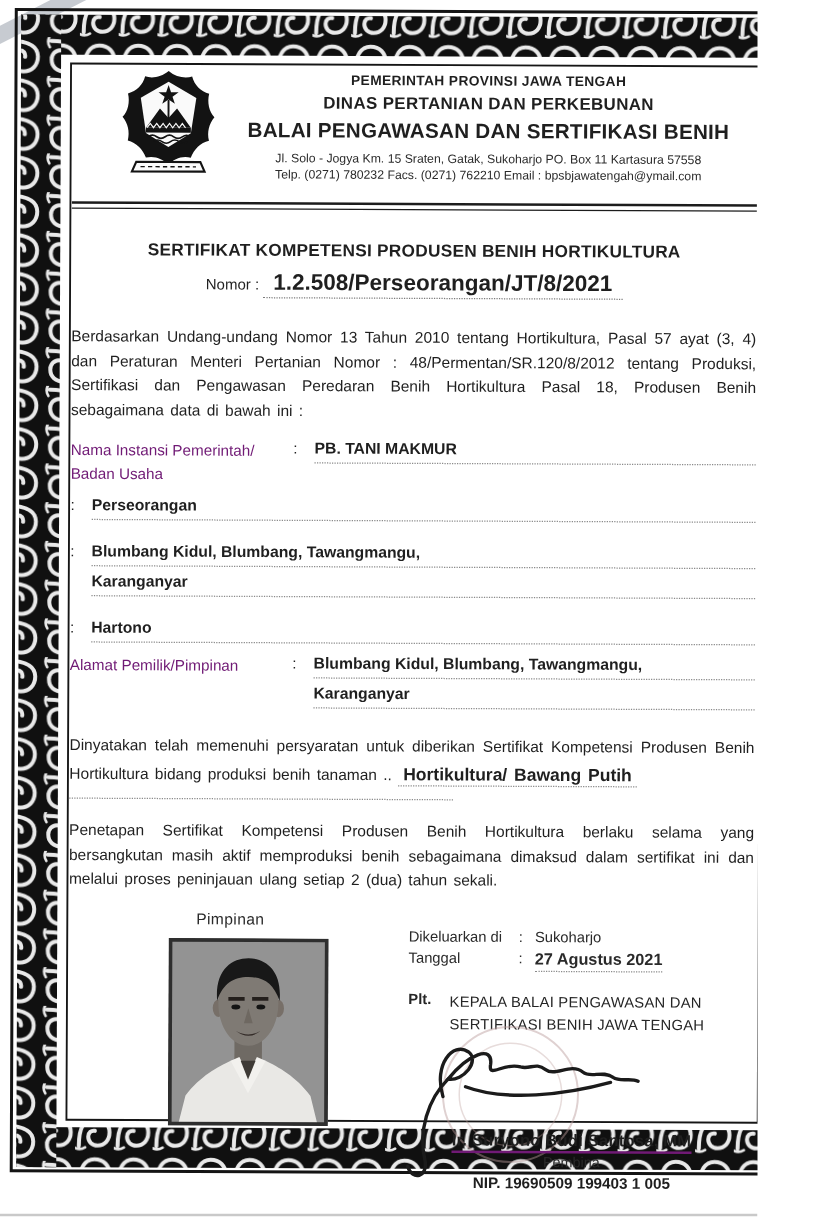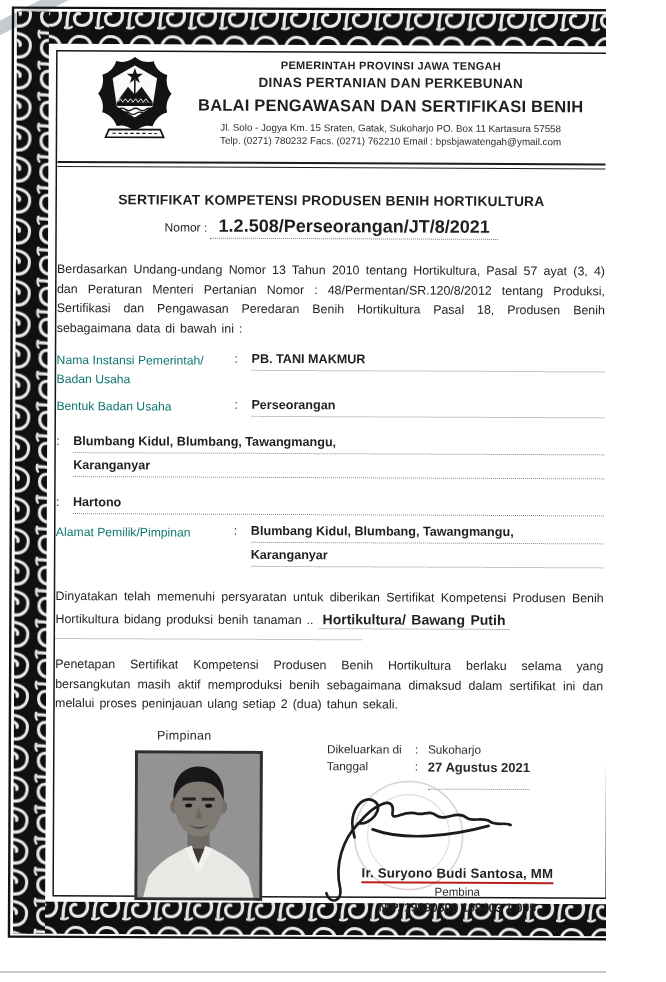--- a/index.html
+++ b/index.html
@@ -31,46 +31,46 @@
   .title-main { font-size:13.8px; font-weight:bold; letter-spacing:.2px; }
   .nomor { margin-top:8px; font-size:12px; }
   .nomor-value { font-weight:bold; font-size:18px; border-bottom:1.7px dotted #7c7c7c; padding:0 8px 2px; }
 
   .para { margin-top:24px; font-size:12.4px; line-height:1.58; text-align:justify; word-spacing:1.6px; }
 
   
   .fields { margin-top:13px; }
   .frow { display:flex; margin-top:9px; font-size:12.2px; }
   .frow.gap-lg { margin-top:18px; }
-  .flabel { width:178px; flex:none; line-height:1.5; color:#0f766e; }
+  .flabel { width:178px; flex:none; line-height:1.5; color:#701a75; }
   .fcolon { width:17px; flex:none; }
   .fvalue { flex:1; font-weight:bold; font-size:12.6px; }
   .vline { display:block; border-bottom:1.7px dotted #8a8a8a; padding-bottom:3px; min-height:15px; }
   .vline + .vline { margin-top:5px; }
 
   .decl-value { font-weight:bold; font-size:14px; border-bottom:1.7px dotted #8a8a8a; padding:0 4px 1px; }
   .decl-cont { border-bottom:1.7px dotted #8a8a8a; width:56%; height:9px; }
 
   
   .sig-block { position:relative; margin-top:14px; height:250px; }
   .pimpinan { position:absolute; left:102px; top:0; font-size:12.5px; letter-spacing:.3px; color:#2a2a2a; }
   .photo { position:absolute; left:80px; top:22px; width:128px; height:150px; }
   .rightcol { position:absolute; left:272px; top:10px; width:262px; }
   .irow { display:flex; font-size:11.8px; margin-top:3px; color:#2a2a2a; }
   .ilabel { width:88px; flex:none; }
   .icolon { width:13px; flex:none; }
-  .date-value { font-weight:bold; font-size:13px; border-bottom:1.6px dotted #8a8a8a; padding-bottom:14px; }
+  .date-value { font-weight:bold; font-size:13px; border-bottom:1.6px dotted #8a8a8a; padding-bottom:2px; }
   .plt-row { display:flex; margin-top:15px; font-size:11.8px; color:#252525; }
   .plt { width:33px; flex:none; font-weight:bold; }
   .official-title { line-height:1.55; letter-spacing:.2px; }
   .sig-area { position:relative; height:74px; }
   .sig-svg { position:absolute; left:-46px; top:-16px; width:270px; height:150px; }
   .name-block { text-align:center; position:relative; }
   .signer-name { font-size:13.2px; font-weight:bold; display:inline-block;
-                 border-bottom:2px solid #b91c1c; padding-bottom:1px; letter-spacing:.2px; }
+                 border-bottom:2px solid #701a75; padding-bottom:1px; letter-spacing:.2px; }
   .signer-rank { font-size:11.5px; margin-top:2px; color:#2a2a2a; }
   .signer-nip { font-size:12.2px; font-weight:bold; margin-top:3px; }
 </style>
 </head>
 <body>
 
 <div class="page">
 
   <div class="corner-streak"></div>
 
@@ -144,21 +144,20 @@
           <div>Nama Instansi Pemerintah/</div>
           <div>Badan Usaha</div>
         </div>
         <div class="fcolon">:</div>
         <div class="fvalue">
           <span class="vline">PB. TANI MAKMUR</span>
         </div>
       </div>
 
       <div class="frow">
-        <div class="flabel">Bentuk Badan Usaha</div>
         <div class="fcolon">:</div>
         <div class="fvalue">
           <span class="vline">Perseorangan</span>
         </div>
       </div>
 
       <div class="frow gap-lg">
         <div class="fcolon">:</div>
         <div class="fvalue">
           <span class="vline">Blumbang Kidul, Blumbang, Tawangmangu,</span>
@@ -218,20 +217,27 @@
           <div class="ilabel">Dikeluarkan di</div>
           <div class="icolon">:</div>
           <div>Sukoharjo</div>
         </div>
         <div class="irow">
           <div class="ilabel">Tanggal</div>
           <div class="icolon">:</div>
           <div class="date-value">27 Agustus 2021</div>
         </div>
 
+        <div class="plt-row">
+          <div class="plt">Plt.</div>
+          <div class="official-title">
+            <div>KEPALA BALAI PENGAWASAN DAN</div>
+            <div>SERTIFIKASI BENIH JAWA TENGAH</div>
+          </div>
+        </div>
 
         <div class="sig-area">
           <svg class="sig-svg" viewBox="0 0 270 150" aria-hidden="true">
             <g>
               <circle cx="128" cy="62" r="54" fill="none" stroke="#b99a98" stroke-width="1.6" opacity="0.45"></circle>
               <circle cx="128" cy="62" r="41" fill="none" stroke="#b99a98" stroke-width="1.2" opacity="0.35"></circle>
             </g>
             <g fill="none" stroke="#1b1b1b" stroke-width="2.7" stroke-linecap="round">
               <path d="M74 64 C66 38 82 20 94 28 C104 35 90 52 78 50 C94 30 114 22 112 38 C110 50 122 36 136 40 C144 42 148 36 156 42 C164 48 176 36 186 44 C192 49 202 42 210 48 C216 52 224 48 230 51"></path>
               <path d="M78 50 C62 66 54 92 60 116 C62 128 50 132 46 120"></path>

